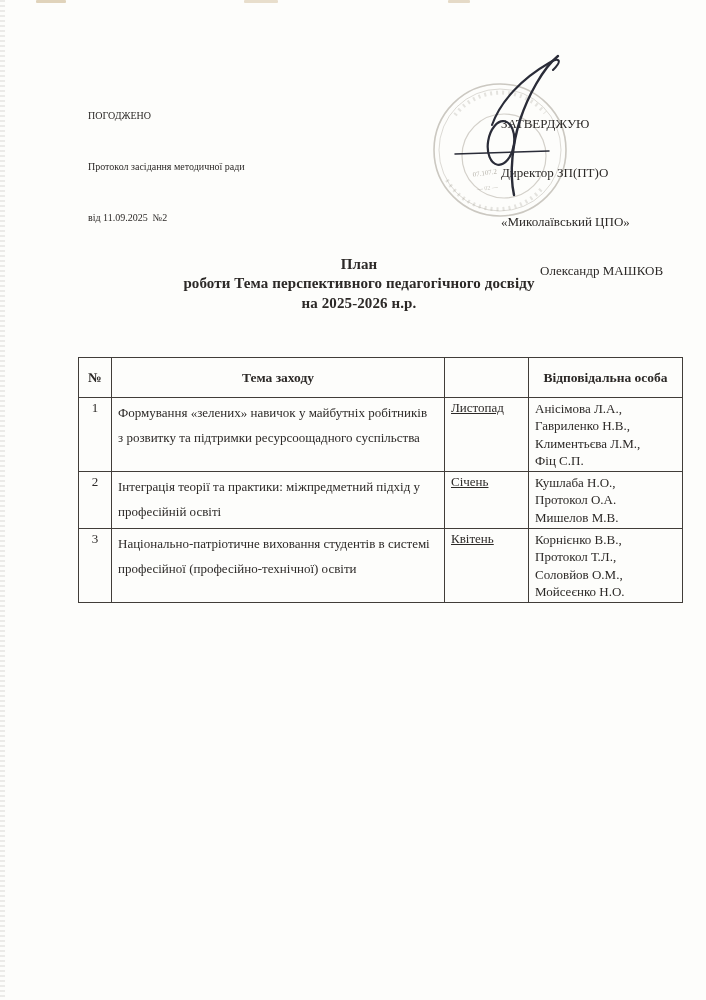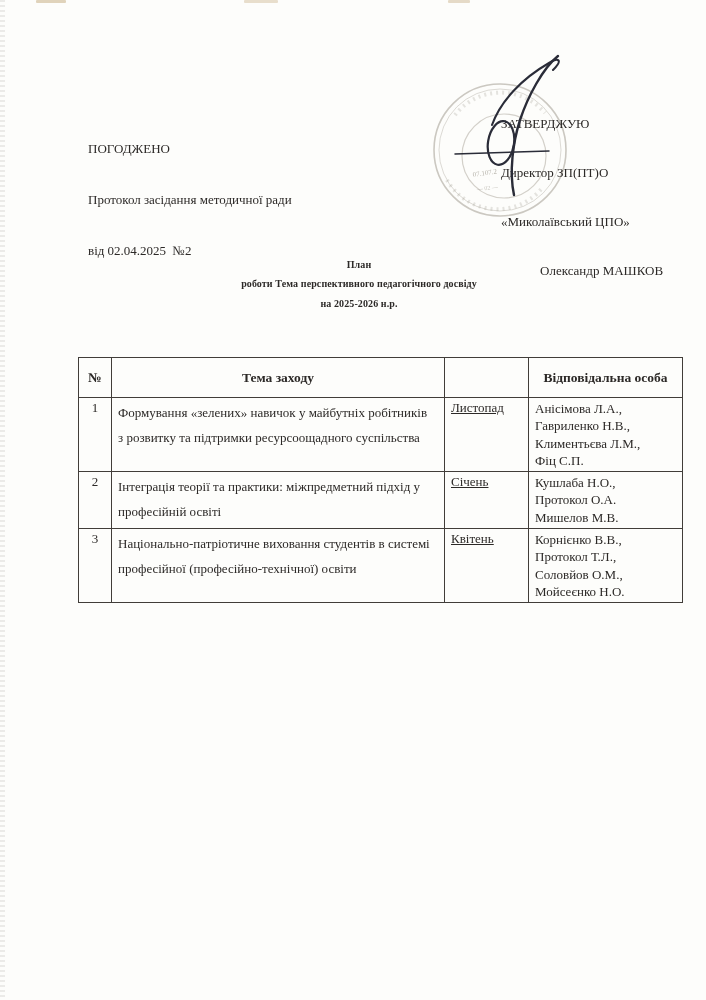--- a/index.html
+++ b/index.html
@@ -16,38 +16,38 @@
   .edge-noise-left{
     position:absolute;left:0;top:0;width:5px;height:1000px;
     background:repeating-linear-gradient(180deg,
       rgba(120,115,108,0.22) 0 2px, rgba(255,255,255,0) 2px 5px);
     opacity:.6;pointer-events:none;
   }
   .speck{position:absolute;background:#c8b087;opacity:.55;border-radius:1px;pointer-events:none;}
 
   
   .approve-left{
-    position:absolute;left:88px;top:106px;
-    font-size:13px;line-height:17px;white-space:pre-wrap;
+    position:absolute;left:88px;top:73px;
+    font-size:10px;line-height:17px;white-space:pre-wrap;
   }
   .approve-right{
     position:absolute;left:501px;top:83px;
     font-size:13px;line-height:16.4px;white-space:pre-wrap;
   }
   .approve-right .indent{padding-left:39px;}
 
   
   .stamp{position:absolute;left:425px;top:75px;pointer-events:none;}
   .signature{position:absolute;left:425px;top:48px;pointer-events:none;}
 
   
   .title{
     position:absolute;left:78px;top:255px;width:562px;
     text-align:center;font-weight:bold;
-    font-size:10px;line-height:19.3px;
+    font-size:15px;line-height:19.3px;
     letter-spacing:.1px;
   }
 
   
   table.plan{
     position:absolute;left:78px;top:357px;
     width:604px;border-collapse:collapse;table-layout:fixed;
     font-size:13px;
   }
   table.plan td, table.plan th{
@@ -73,21 +73,21 @@
 <div class="page">
 
   <div class="edge-noise-left"></div>
   <div class="speck" style="left:36px;top:0;width:30px;height:3px;"></div>
   <div class="speck" style="left:244px;top:0;width:34px;height:3px;opacity:.4;"></div>
   <div class="speck" style="left:448px;top:0;width:22px;height:3px;opacity:.45;"></div>
 
   <div class="approve-left">
     <div>ПОГОДЖЕНО</div>
     <div>Протокол засідання методичної ради</div>
-    <div>від 02.04.2025  №2</div>
+    <div>від 11.09.2025  №2</div>
   </div>
 
   <svg class="stamp" width="150" height="150" viewBox="0 0 150 150">
     <circle cx="75" cy="75" r="66" fill="none" stroke="rgba(141,135,122,0.45)" stroke-width="1.6"></circle>
     <circle cx="75" cy="75" r="61" fill="none" stroke="rgba(141,135,122,0.30)" stroke-width="1"></circle>
     <circle cx="79" cy="81" r="42" fill="none" stroke="rgba(141,135,122,0.38)" stroke-width="1.2"></circle>
     <path d="M 30 40 A 58 58 0 0 1 120 38" fill="none" stroke="rgba(141,135,122,0.22)" stroke-width="4" stroke-dasharray="2 4"></path>
     <path d="M 22 105 A 58 58 0 0 0 118 112" fill="none" stroke="rgba(141,135,122,0.22)" stroke-width="4" stroke-dasharray="2 4"></path>
     <text x="48" y="102" font-size="7" fill="rgba(120,114,100,0.55)" transform="rotate(-8 48 102)" font-family="Liberation Serif, serif">07.107.2</text>
     <text x="52" y="116" font-size="6" fill="rgba(120,114,100,0.4)" transform="rotate(-6 52 116)" font-family="Liberation Serif, serif">— 02 —</text>

